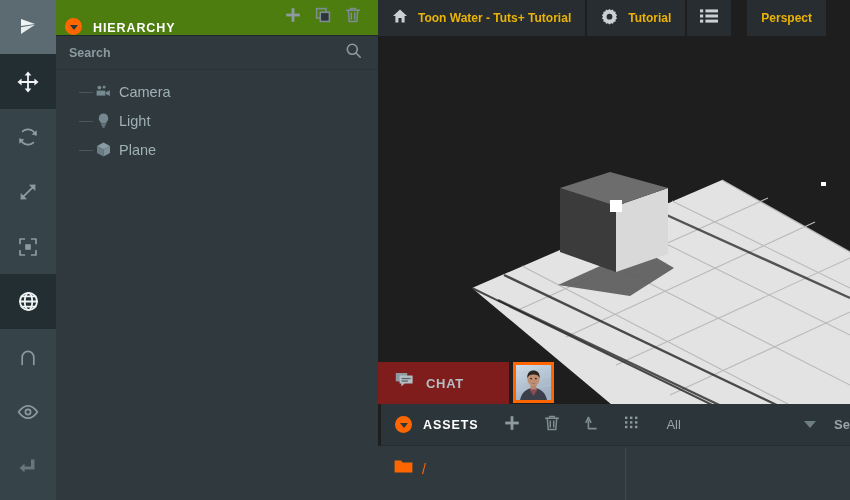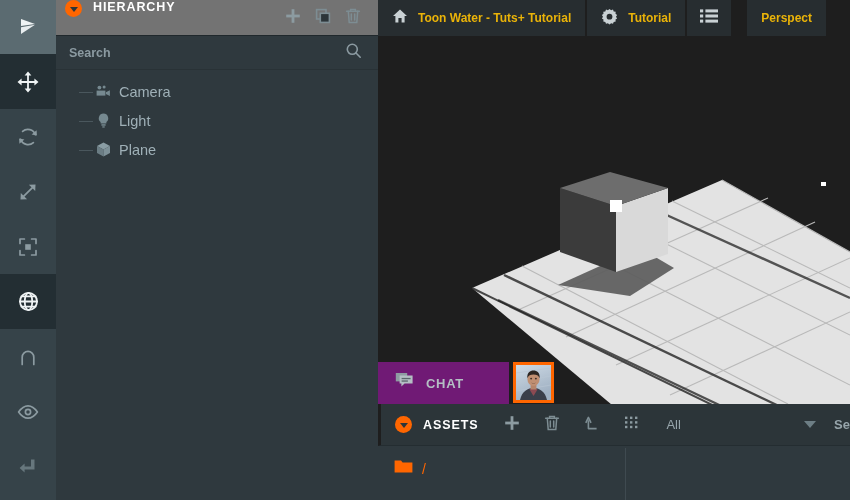--- a/index.html
+++ b/index.html
@@ -34,22 +34,22 @@
   .ic-litf { fill: #f0f4f5; }
   .ic-faint{ fill: #67777d; }
 
   
   #hierarchy-panel {
     position: absolute; left: 56px; top: 0;
     width: 322px; height: 500px;
     background: #2f393e;
   }
   .panel-header {
-    height: 36px; background: #737373;
-    display: flex; align-items: flex-start;
+    height: 36px; background: #4d7c0f;
+    display: flex; align-items: flex-end;
     padding: 0 10px 0 9px;
     border-bottom: 1px solid #20282c;
   }
   .hdr-dot {
     width: 17px; height: 17px; border-radius: 50%;
     background: #f60; display: flex; align-items: center; justify-content: center;
     flex: 0 0 auto;
   }
   .hdr-dot i {
     width: 0; height: 0; display: block;
@@ -130,21 +130,21 @@
   .shadow  { fill: #5c5c5c; opacity: .92; }
   .gizmo-dot { fill: #ffffff; }
 
   
   #chat-strip {
     position: absolute; left: 378px; top: 362px;
     width: 472px; height: 42px; z-index: 6;
     display: flex; align-items: stretch;
   }
   #chat-tab {
-    width: 133px; background: #701a75;
+    width: 133px; background: #7f1d1d;
     display: flex; align-items: center; gap: 12px;
     padding-left: 17px; cursor: pointer;
     border-right: 2px solid #1e1e1e;
   }
   #chat-tab .ctext {
     color: #b4bfc4; font-size: 13px; font-weight: bold; letter-spacing: 0.7px;
   }
   #avatar-wrap {
     width: 41px; height: 41px; border: 3px solid #f60;
     margin-left: 2px; cursor: pointer; overflow: hidden;

